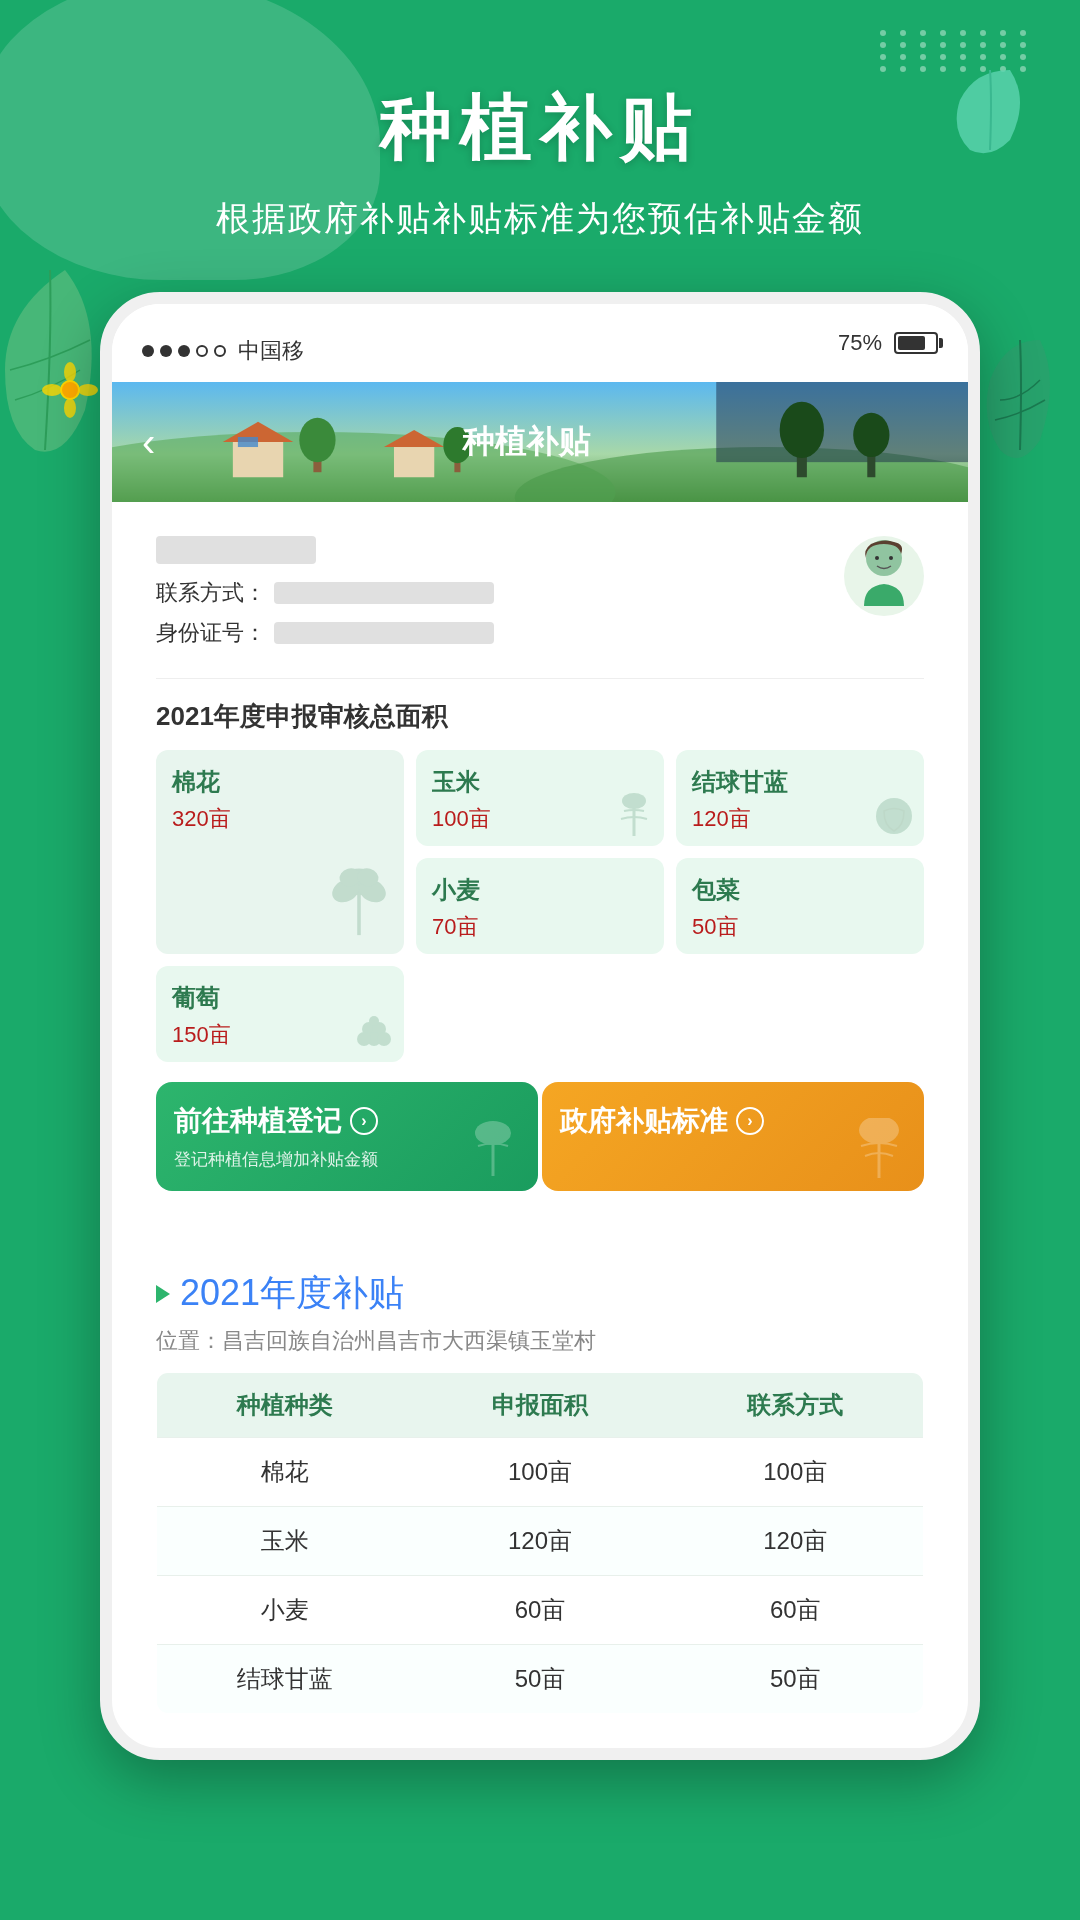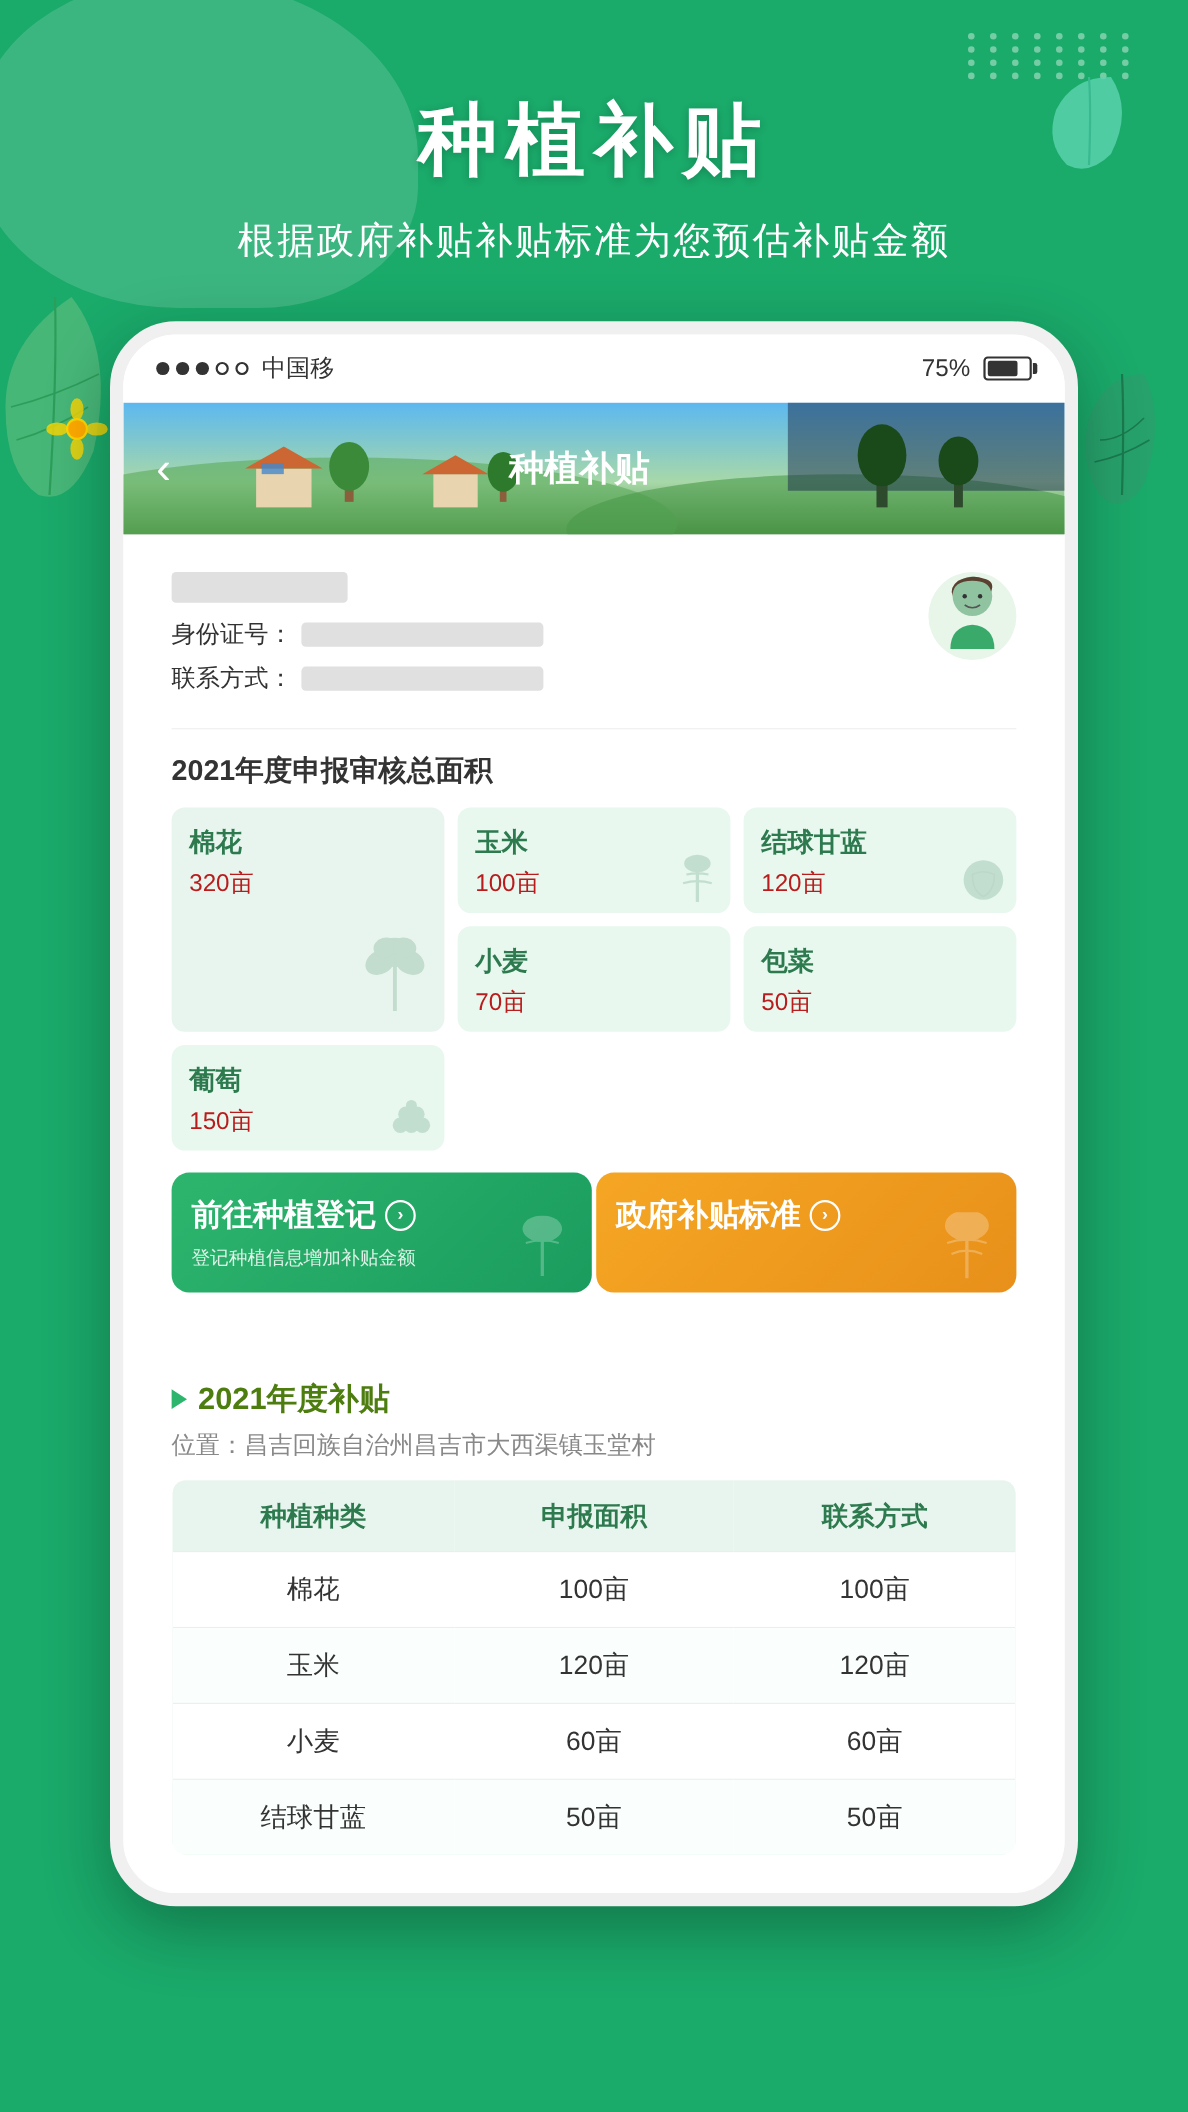--- a/index.html
+++ b/index.html
@@ -337,23 +337,23 @@
     }
 
     .green-triangle {
       width: 0; height: 0;
       border-left: 14px solid #2db56d;
       border-top: 9px solid transparent;
       border-bottom: 9px solid transparent;
     }
 
     .subsidy-title {
-      font-size: 28px;
-      font-weight: 700;
-      color: #4d7c0f;
+      font-size: 36px;
+      font-weight: 400;
+      color: #3b82f6;
     }
 
     .location-text {
       font-size: 22px;
       color: #888;
       margin-bottom: 16px;
     }
 
     
     .data-table {
@@ -460,21 +460,21 @@
 
 <div class="header-section">
   <div class="main-title">种植补贴</div>
   <div class="subtitle">根据政府补贴补贴标准为您预估补贴金额</div>
 </div>
 
 <div class="phone-container">
   <div class="phone-mockup">
 
     <div class="status-bar">
-      <div style="display:flex;gap:4px;">
+      <div style="display:flex;gap:4px;margin-top:16px;">
         <div class="signal-dots">
           <div class="signal-dot"></div>
           <div class="signal-dot"></div>
           <div class="signal-dot"></div>
           <div class="signal-dot empty"></div>
           <div class="signal-dot empty"></div>
         </div>
         <span class="carrier">中国移</span>
       </div>
       <div class="status-right">
@@ -525,25 +525,25 @@
       <span class="back-arrow" style="font-size:40px;font-weight:300;line-height:1;">‹</span>
       <span class="nav-title">种植补贴</span>
       <div style="width:40px;"></div>
     </div>
 
     <div class="content-card">
       <div class="user-info">
         <div class="user-details">
           <div class="user-name-blur"></div>
           <div class="user-field">
-            <span class="user-field-label">身份证号：</span>
+            <span class="user-field-label">联系方式：</span>
             <div class="blur-value"></div>
           </div>
           <div class="user-field">
-            <span class="user-field-label">联系方式：</span>
+            <span class="user-field-label">身份证号：</span>
             <div class="blur-value"></div>
           </div>
         </div>
         <div class="avatar">
           <svg width="70" height="80" viewBox="0 0 70 80">
 
             <circle cx="35" cy="22" r="18" fill="#90c4a0"></circle>
 
             <path d="M17,22 Q17,8 35,8 Q50,8 52,18 Q56,8 45,6 Q35,2 22,8 Q14,14 17,22Z" fill="#5a4030"></path>
 

